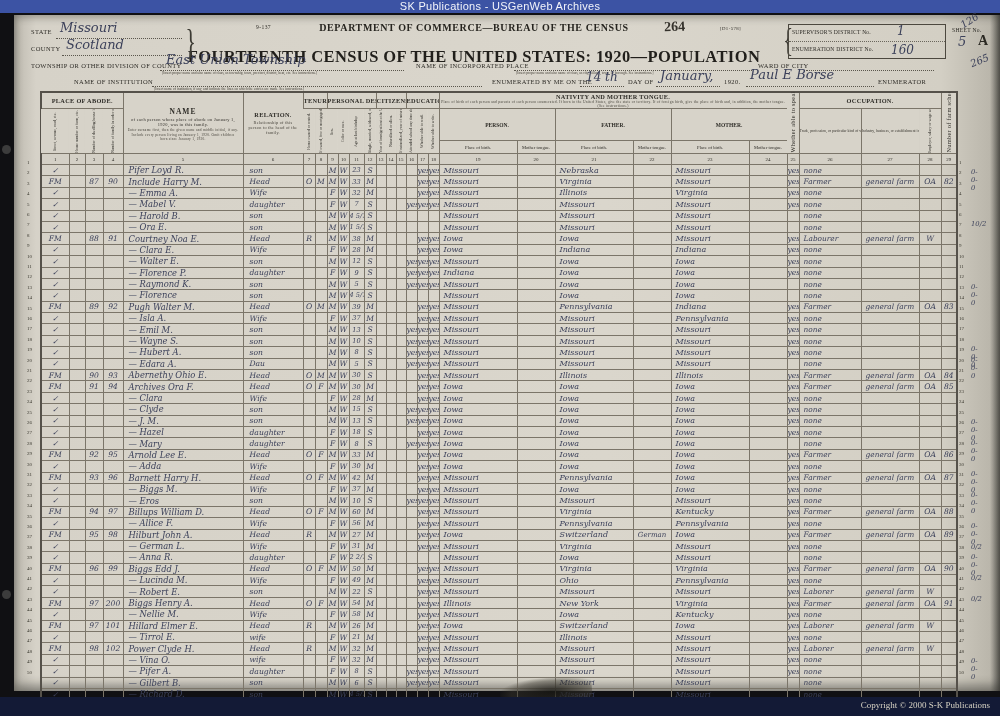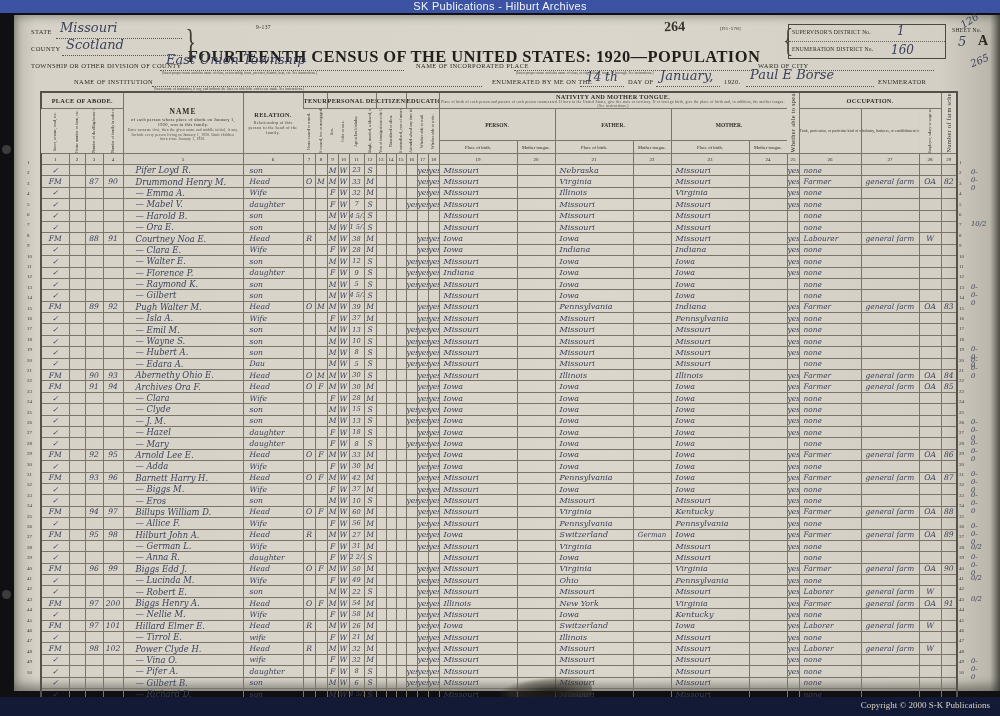--- a/index.html
+++ b/index.html
@@ -64,42 +64,43 @@
         font-size:3.9px;font-weight:normal;line-height:1.05;letter-spacing:0;
         padding:1px 0;max-height:44px;}
   th.namehead{vertical-align:top;}
   .namehead .big{font-size:7.5px;letter-spacing:1px;margin-top:2px;}
   .namehead .n1{font-size:4.4px;font-weight:normal;margin-top:1px;}
   .namehead .n2{font-size:3.4px;font-weight:normal;margin-top:1px;color:#45423a;}
   .relhead .n1{font-size:4.2px;font-weight:normal;margin-top:2px;color:#45423a;white-space:normal;padding:0 3px;}
   .nathead .note{font-size:3.5px;font-weight:normal;color:#45423a;}
   th.occdesc{font-size:3.8px;font-weight:normal;white-space:normal;vertical-align:top;padding:1px 2px;line-height:1.15;color:#3c3933;}
   tbody td{height:10.4px;font-size:7.6px;text-align:center;}
-  tbody td.c5{text-align:left;padding-left:12px;font-size:8.4px;}
+  tbody td.c5{text-align:left;padding-left:5px;font-size:8.4px;}
   tbody td.c6{font-size:7.6px;text-align:left;padding-left:6px;}
   tbody td.c11{font-size:6.6px;}
   tbody td.c19,tbody td.c21,tbody td.c23{text-align:left;padding-left:4px;font-size:8px;}
   tbody td.c20,tbody td.c22,tbody td.c24{font-size:7px;}
   tbody td.c26,tbody td.c27{text-align:left;padding-left:4px;font-size:7.4px;}
   .margin-col span{position:absolute;font-size:5px;color:#3a382f;font-family:"Liberation Serif",serif;}
   .ann-col span{position:absolute;font-size:6.8px;}
   .smudge{position:absolute;left:486px;top:663px;width:92px;height:26px;
      background:radial-gradient(ellipse at 55% 55%, rgba(25,24,20,.85), rgba(60,57,48,.45) 55%, rgba(0,0,0,0) 75%);
      transform:rotate(-4deg);}
   .edge-shade{position:absolute;right:0;top:0;width:10px;height:100%;
      background:linear-gradient(90deg,rgba(0,0,0,0),rgba(20,20,18,.5));}
 </style>
 </head>
 <body>
 
-<div class="top-banner">SK Publications - Hilburt Archives</div>
+<div class="top-banner">SK Publications - USGenWeb Archives</div>
 
 <div class="paper">
 
   <div class="lbl" style="left:242px;top:9px;font-size:5.6px;">9-137</div>
+  <div class="dept">DEPARTMENT OF COMMERCE—BUREAU OF THE CENSUS</div>
   <div class="main-title">FOURTEENTH CENSUS OF THE UNITED STATES: 1920—POPULATION</div>
   <div class="stamp">264</div>
   <div class="lbl" style="left:706px;top:11px;font-size:4.8px;">[D1-578]</div>
 
   <div class="brace">{</div>
   <div class="supbox">
     <div class="row" style="border-bottom:1px dotted #6a665c;">
       <span class="slabel">SUPERVISOR'S DISTRICT No.</span>
       <span class="hw hw-abs" style="left:108px;top:-1px;font-size:12px;">1</span>
     </div>
@@ -297,21 +298,21 @@
           <td class="hw c26">none</td>
           <td class="hw c27"></td>
           <td class="hw c28"></td>
           <td class="hw c29"></td>
         </tr>
         <tr>
           <td class="hw c1">FM</td>
           <td class="hw c2"></td>
           <td class="hw c3">87</td>
           <td class="hw c4">90</td>
-          <td class="hw c5">Drummond Henry M.</td>
+          <td class="hw c5">Include Harry M.</td>
           <td class="hw c6">Head</td>
           <td class="hw c7">O</td>
           <td class="hw c8">M</td>
           <td class="hw c9">M</td>
           <td class="hw c10">W</td>
           <td class="hw c11">33</td>
           <td class="hw c12">M</td>
           <td class="hw c13"></td>
           <td class="hw c14"></td>
           <td class="hw c15"></td>
@@ -607,21 +608,21 @@
           <td class="hw c26">none</td>
           <td class="hw c27"></td>
           <td class="hw c28"></td>
           <td class="hw c29"></td>
         </tr>
         <tr>
           <td class="hw c1">✓</td>
           <td class="hw c2"></td>
           <td class="hw c3"></td>
           <td class="hw c4"></td>
-          <td class="hw c5">— Gilbert</td>
+          <td class="hw c5">— Florence</td>
           <td class="hw c6">son</td>
           <td class="hw c7"></td>
           <td class="hw c8"></td>
           <td class="hw c9">M</td>
           <td class="hw c10">W</td>
           <td class="hw c11">4 5/12</td>
           <td class="hw c12">S</td>
           <td class="hw c13"></td>
           <td class="hw c14"></td>
           <td class="hw c15"></td>

